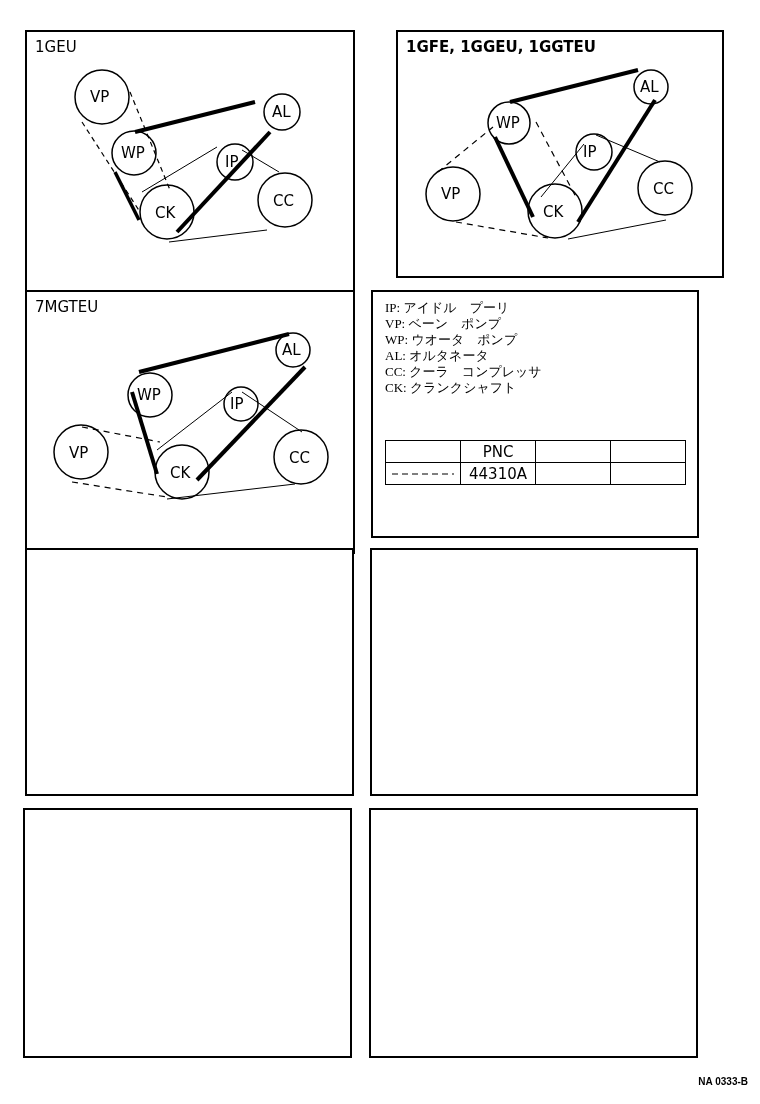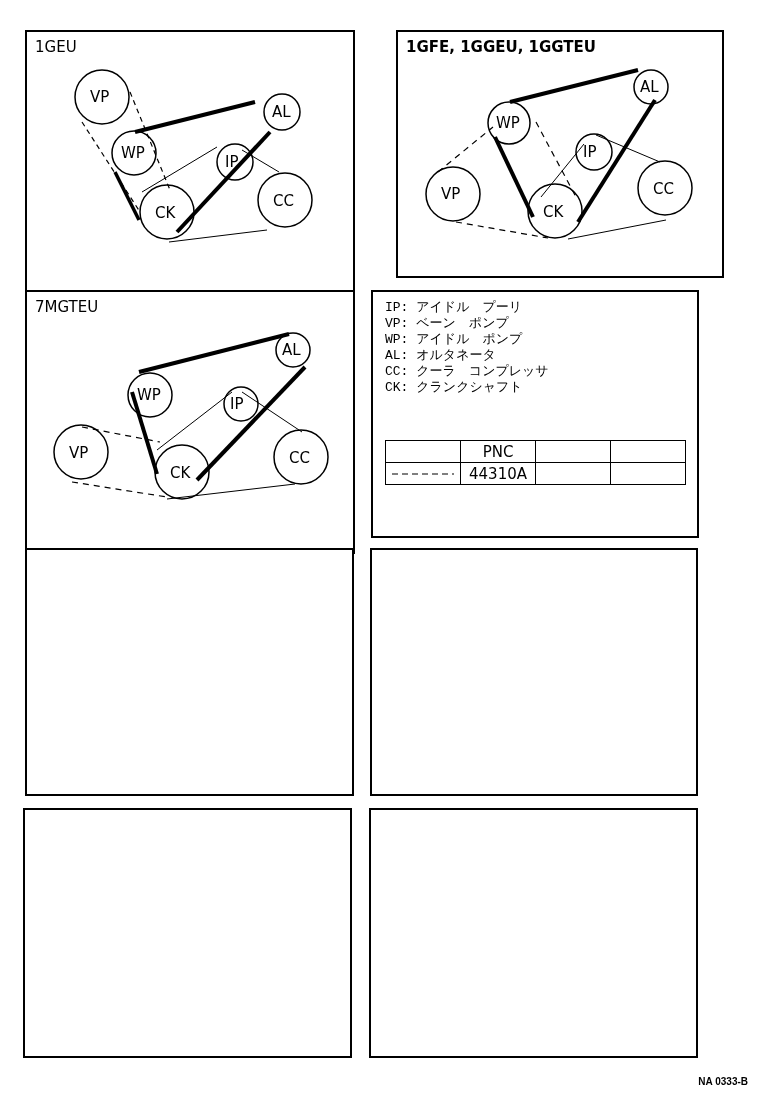--- a/index.html
+++ b/index.html
@@ -1,21 +1,21 @@
 <!DOCTYPE html>
 <html><head>
 <meta charset="utf-8">
 <style>
   html,body{margin:0;padding:0;background:#fff;}
   body{width:760px;height:1104px;position:relative;overflow:hidden;font-family:"Liberation Sans",sans-serif;color:#000;}
   .panel{position:absolute;border:2px solid #000;box-sizing:border-box;background:#fff;}
   .panel-title{position:absolute;left:8px;top:6px;font-size:15px;font-family:"DejaVu Sans",sans-serif;}
   svg.diag{position:absolute;left:0;top:0;}
   svg text{font-family:"DejaVu Sans",sans-serif;font-size:15px;}
-  .legend-list{position:absolute;left:12px;top:8px;font-size:13px;line-height:16px;font-family:Liberation Mono, monospace;}
+  .legend-list{position:absolute;left:12px;top:8px;font-size:13px;line-height:16px;font-family:Liberation Serif, serif;}
   .legend-row{white-space:nowrap;}
   table.pnc{position:absolute;left:12px;top:148px;border-collapse:collapse;}
   table.pnc td{border:1.5px solid #000;height:21px;padding:0 4px;font-size:15px;font-family:"DejaVu Sans",sans-serif;}
   .c1{width:66px;}.c2{width:66px;text-align:center;}.c3{width:66px;}.c4{width:66px;}
   .footer{position:absolute;right:12px;top:1076px;font-size:10px;font-weight:bold;font-family:"Liberation Sans",sans-serif;}
 </style>
 </head>
 <body>
 
 <div class="panel" style="left:25px;top:30px;width:330px;height:289px;">
@@ -100,21 +100,21 @@
     <text x="203" y="117">IP</text>
     <text x="143" y="186">CK</text>
     <text x="262" y="171">CC</text>
   </svg>
 </div>
 
 <div class="panel" style="left:371px;top:290px;width:328px;height:248px;">
   <div class="legend-list">
     <div class="legend-row"><span>IP:</span> <span>アイドル　プーリ</span></div>
     <div class="legend-row"><span>VP:</span> <span>ベーン　ポンプ</span></div>
-    <div class="legend-row"><span>WP:</span> <span>アイドル　ポンプ</span></div>
+    <div class="legend-row"><span>WP:</span> <span>ウオータ　ポンプ</span></div>
     <div class="legend-row"><span>AL:</span> <span>オルタネータ</span></div>
     <div class="legend-row"><span>CC:</span> <span>クーラ　コンプレッサ</span></div>
     <div class="legend-row"><span>CK:</span> <span>クランクシャフト</span></div>
   </div>
   <table class="pnc">
     <tbody>
         <tr>
       <td class="c1"></td>
       <td class="c2">PNC</td>
       <td class="c3"></td>

